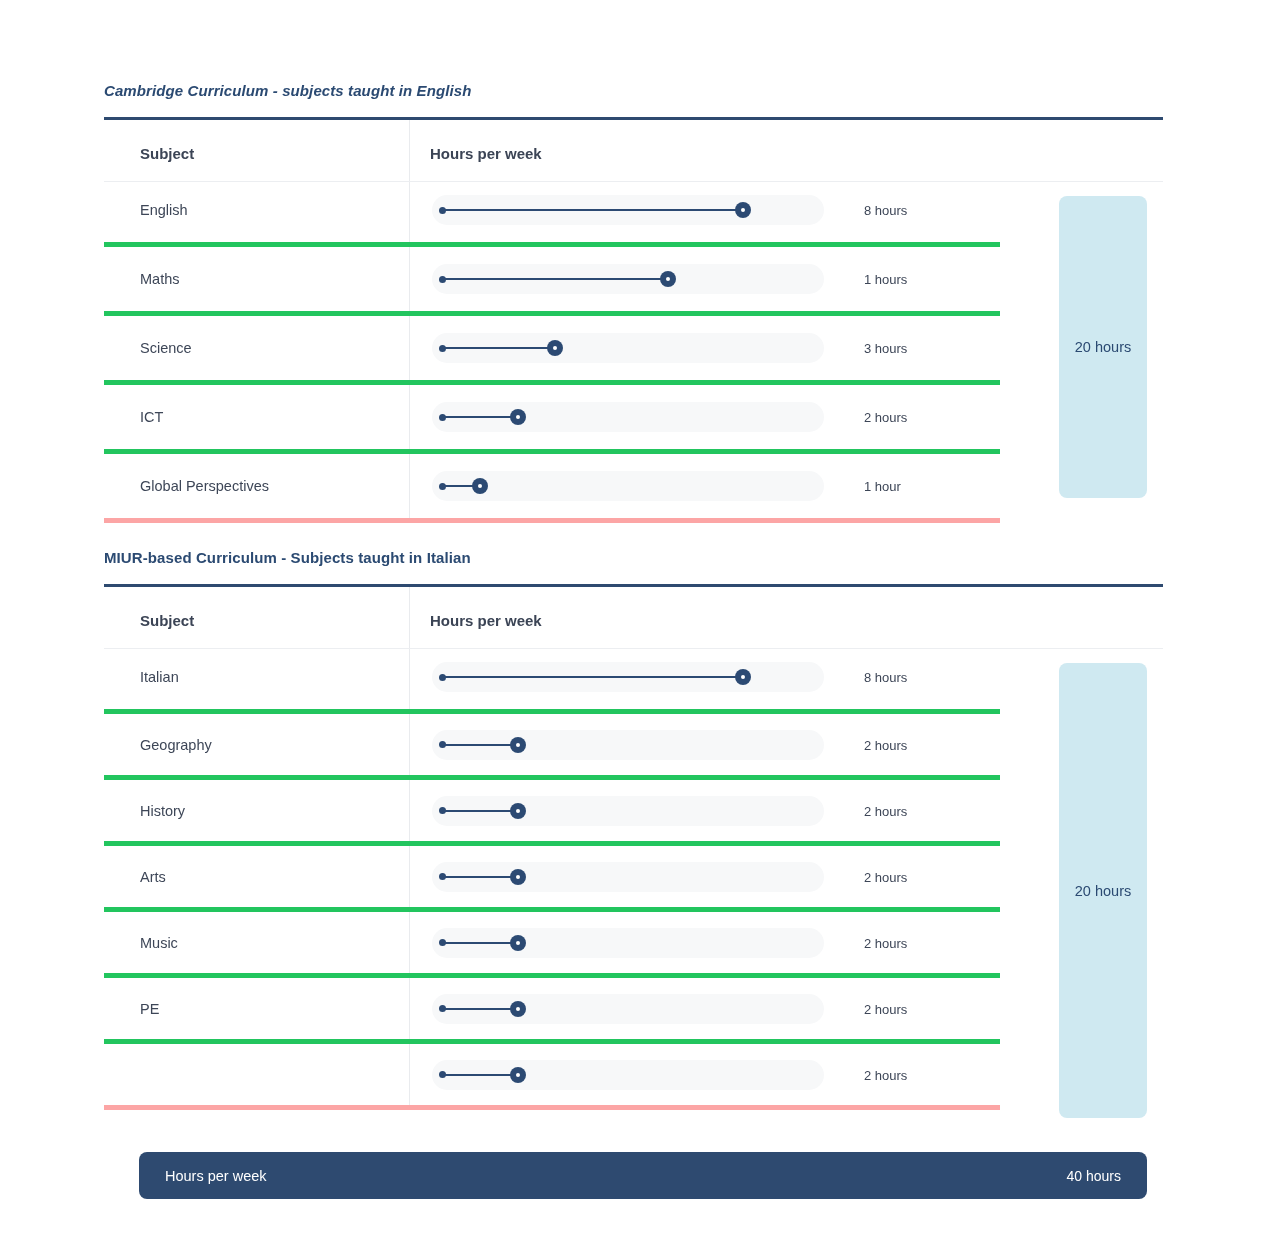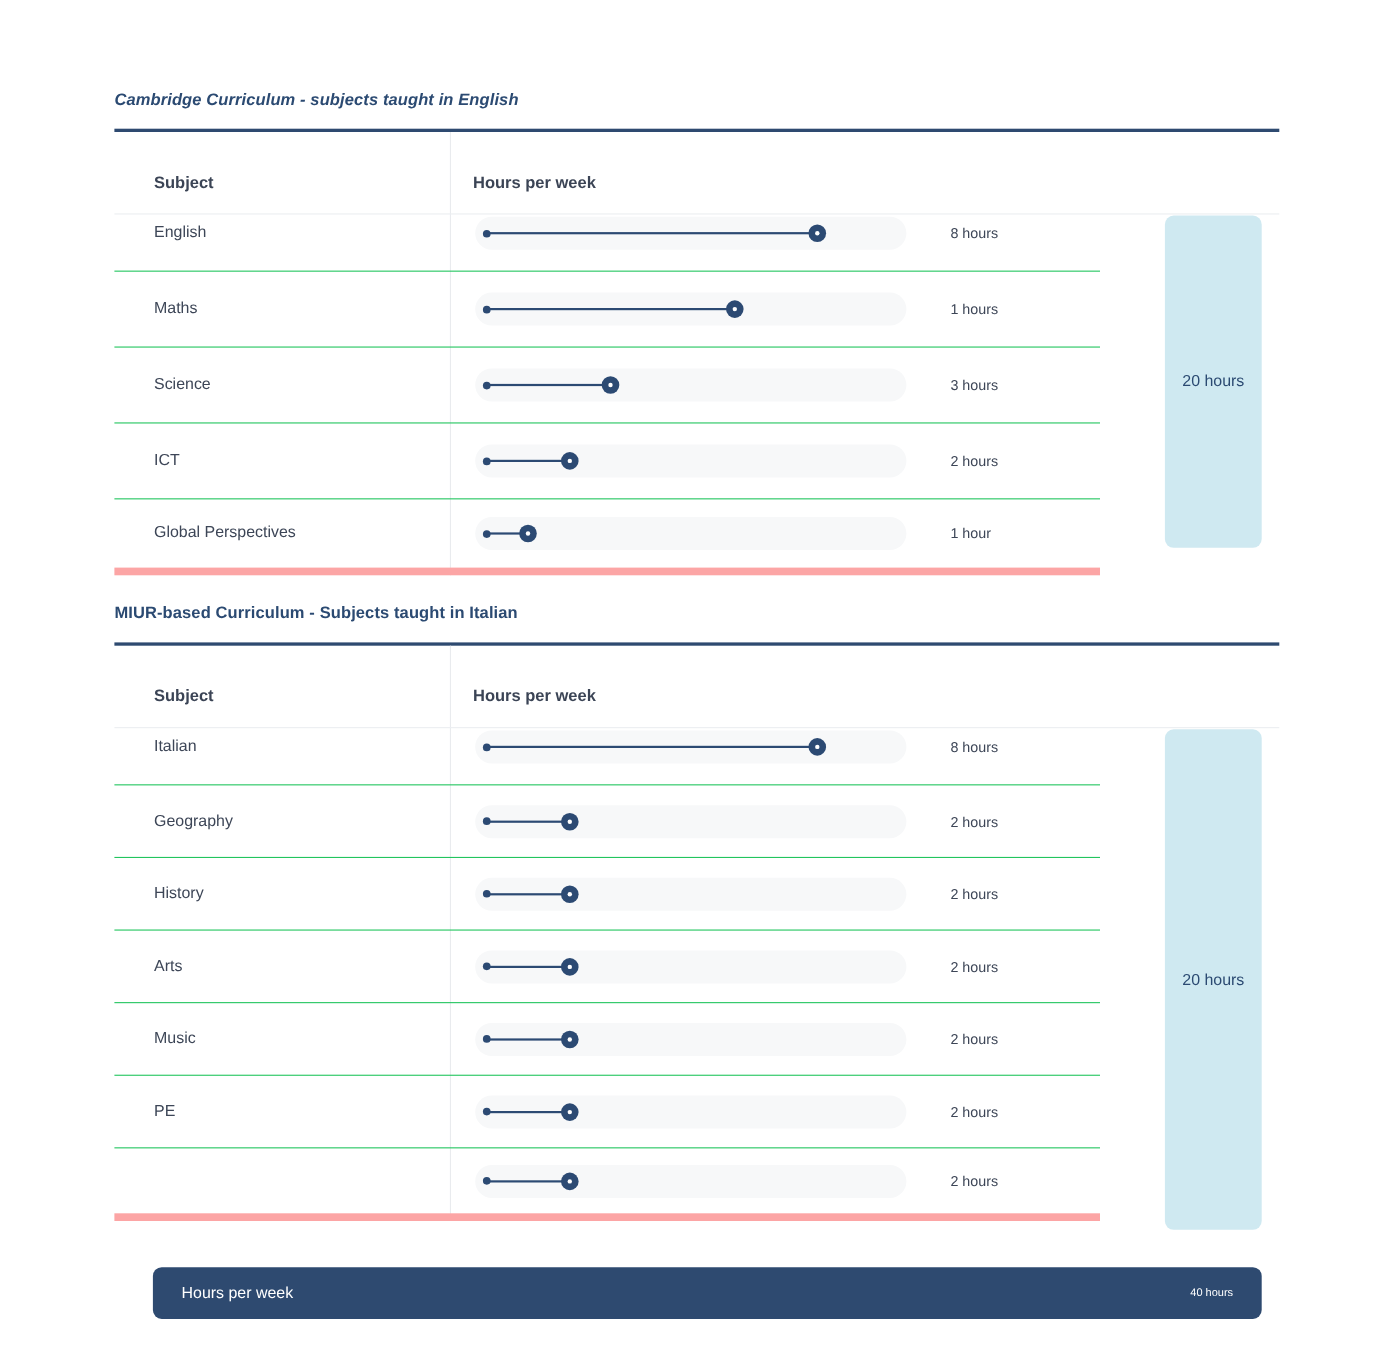--- a/index.html
+++ b/index.html
@@ -48,21 +48,21 @@
     position: absolute;
     left: 0; top: 0;
     width: 1059px;
     height: 3px;
     background: #2e4a70;
   }
 
   .head-row {
     position: absolute;
     left: 0;
-    top: 20px;
+    top: 7px;
     width: 1059px;
     height: 58px;
     border-bottom: 1px solid #eceef1;
     box-sizing: border-box;
   }
   .head-cell {
     position: absolute;
     top: 50%;
     transform: translateY(-50%);
     font-size: 15px;
@@ -78,24 +78,24 @@
     left: 305px;
     top: 3px;
     width: 1px;
     background: #e9ebee;
   }
 
   .row {
     position: absolute;
     left: 0;
     width: 896px;
-    border-bottom: 1px solid #22c55e;
+    border-bottom: 5px solid #22c55e;
     box-sizing: border-box;
   }
-  .row.last { border-bottom: 7px solid #fca5a5; }
+  .row.last { border-bottom: 5px solid #fca5a5; }
 
   .cell-subject {
     position: absolute;
     left: 36px;
     top: 50%;
     transform: translateY(-50%);
     font-size: 14.5px;
     color: #3d4657;
     line-height: 19px;
     white-space: pre-line;
@@ -209,21 +209,21 @@
     transform: translateY(-50%);
     font-size: 14.5px;
     color: #ffffff;
     white-space: nowrap;
   }
   #footer-value {
     position: absolute;
     right: 26px;
     top: 50%;
     transform: translateY(-50%);
-    font-size: 10px;
+    font-size: 14px;
     color: #ffffff;
     white-space: nowrap;
   }
 </style>
 </head>
 <body>
 
 <div class="page">
 
   <div class="section-title" id="title-1">Cambridge Curriculum - subjects taught in English</div>

